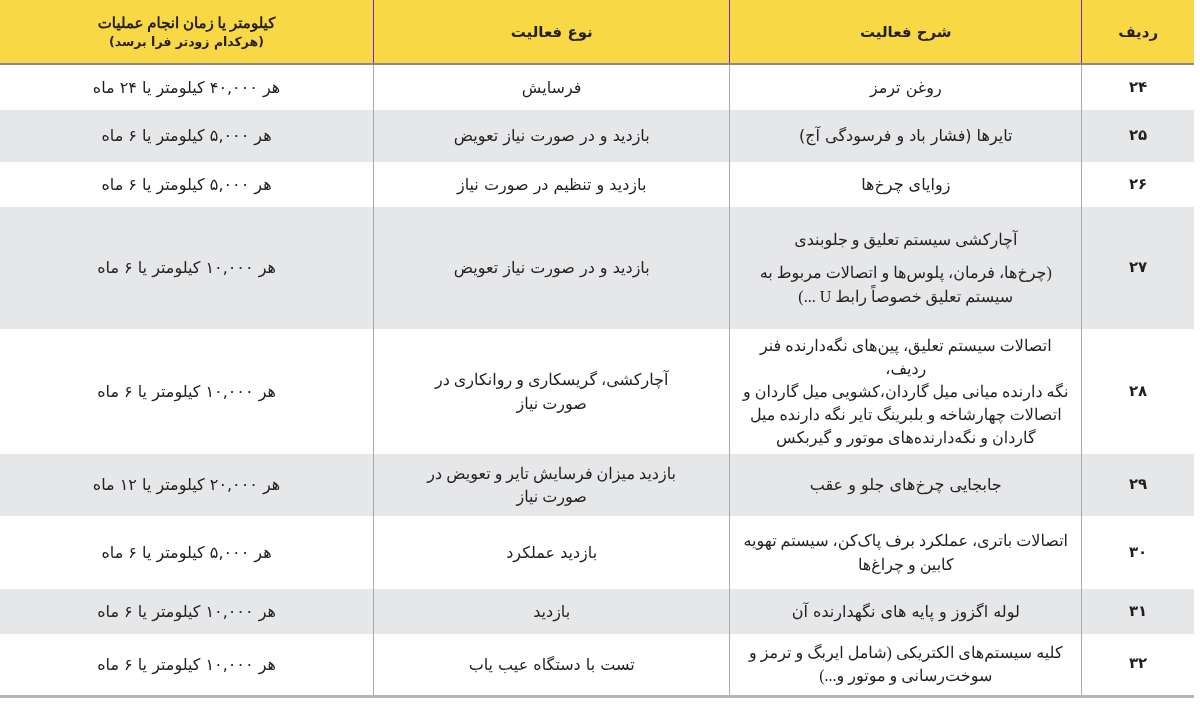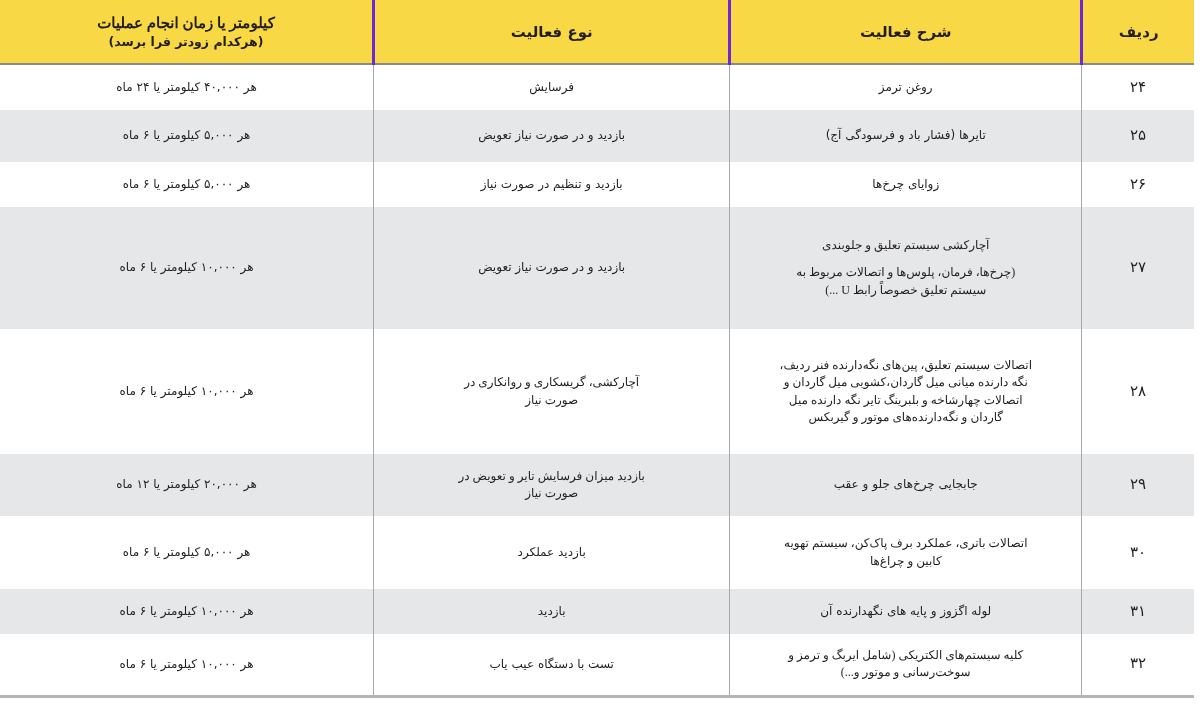--- a/index.html
+++ b/index.html
@@ -30,41 +30,41 @@
     col.c-type { width: 330px; }
     col.c-km { width: 346px; }
     thead th {
       background: #f9d845;
       height: 63px;
       font-weight: bold;
       font-size: 15px;
       color: #231f20;
       text-align: center;
       vertical-align: middle;
-      border-left: 3px solid #6d28d9;
+      border-left: 1px solid #6d28d9;
       border-bottom: 2px solid #8a8a8a;
       padding: 0 6px;
     }
     thead th:last-child { border-left: none; }
     thead th .sub {
       display: block;
       font-size: 12.5px;
       margin-top: 2px;
     }
     tbody td {
       text-align: center;
       vertical-align: middle;
-      font-size: 12px;
+      font-size: 16px;
       line-height: 1.45;
       padding: 2px 10px;
       border-left: 1px solid #a8a8a8;
     }
     tbody td:last-child { border-left: none; }
     tbody td.num {
-      font-weight: normal;
+      font-weight: bold;
       font-size: 15px;
     }
     tbody tr.odd td { background: #ffffff; }
     tbody tr.even td { background: #e6e7e8; }
     tbody tr:last-child td { border-bottom: 3px solid #b5b5b5; }
     .line { display: block; font-family: Liberation Serif, serif; }
     .gap { display: block; height: 10px; }
   </style>
 </head>
 <body>

